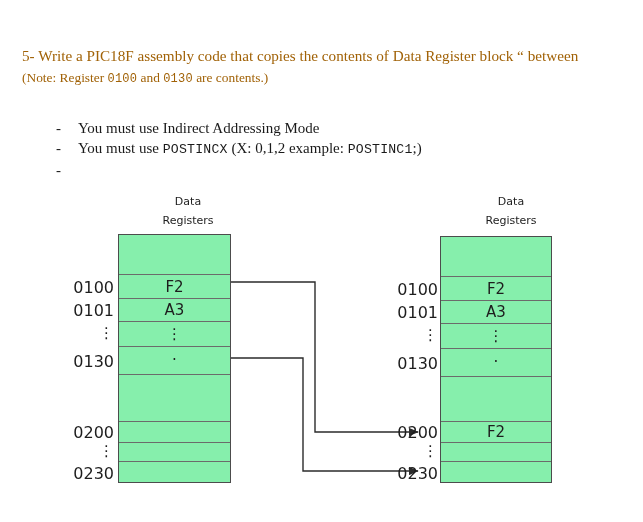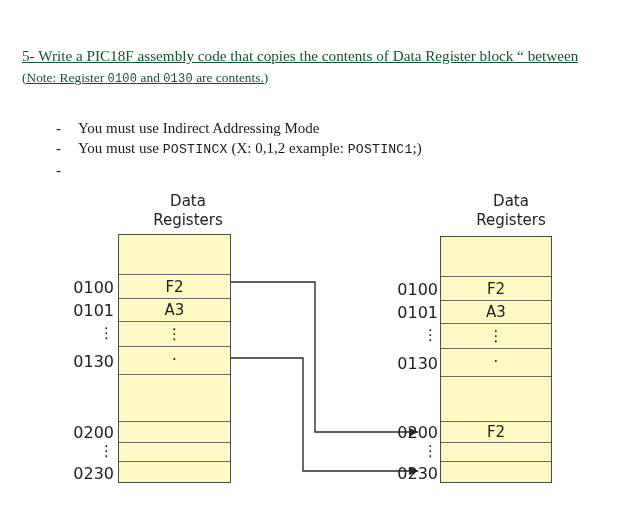--- a/index.html
+++ b/index.html
@@ -20,23 +20,22 @@
   #question-block {
     position: absolute;
     left: 22px;
     top: 46px;
     width: 600px;
   }
   .q-line {
     font-family: "Liberation Serif", "DejaVu Serif", serif;
     font-size: 15.2px;
     line-height: 20.5px;
-    color: #14532d;
+    color: #a16207;
     white-space: nowrap;
-    text-decoration: underline;
   }
   .q-note {
     font-size: 13.4px;
     line-height: 20px;
     margin-top: 1px;
   }
   .mono {
     font-family: "Liberation Mono", "DejaVu Sans Mono", monospace;
     font-size: 13.2px;
     letter-spacing: 0.2px;
@@ -74,33 +73,33 @@
     position: absolute;
     left: 0;
     top: 0;
     width: 643px;
     height: 522px;
     pointer-events: none;
   }
   .reg-header {
     position: absolute;
     font-family: "DejaVu Sans", "Liberation Sans", sans-serif;
-    font-size: 15px;
+    font-size: 11px;
     line-height: 19px;
     color: #1d1d1d;
     text-align: center;
     width: 150px;
   }
   #left-header  { left: 113px; top: 192px; }
   #right-header { left: 436px; top: 192px; }
 
   .reg-table {
     position: absolute;
     border: 1.6px solid #4c4c4c;
-    background: #fef9c3;
+    background: #86efac;
     box-sizing: border-box;
   }
   #left-table  { left: 118px; top: 234px; width: 113px; height: 249px; }
   #right-table { left: 440px; top: 236px; width: 112px; height: 247px; }
 
   .reg-row {
     box-sizing: border-box;
     border-bottom: 1.6px solid #6b6b6b;
     display: flex;
     align-items: center;

